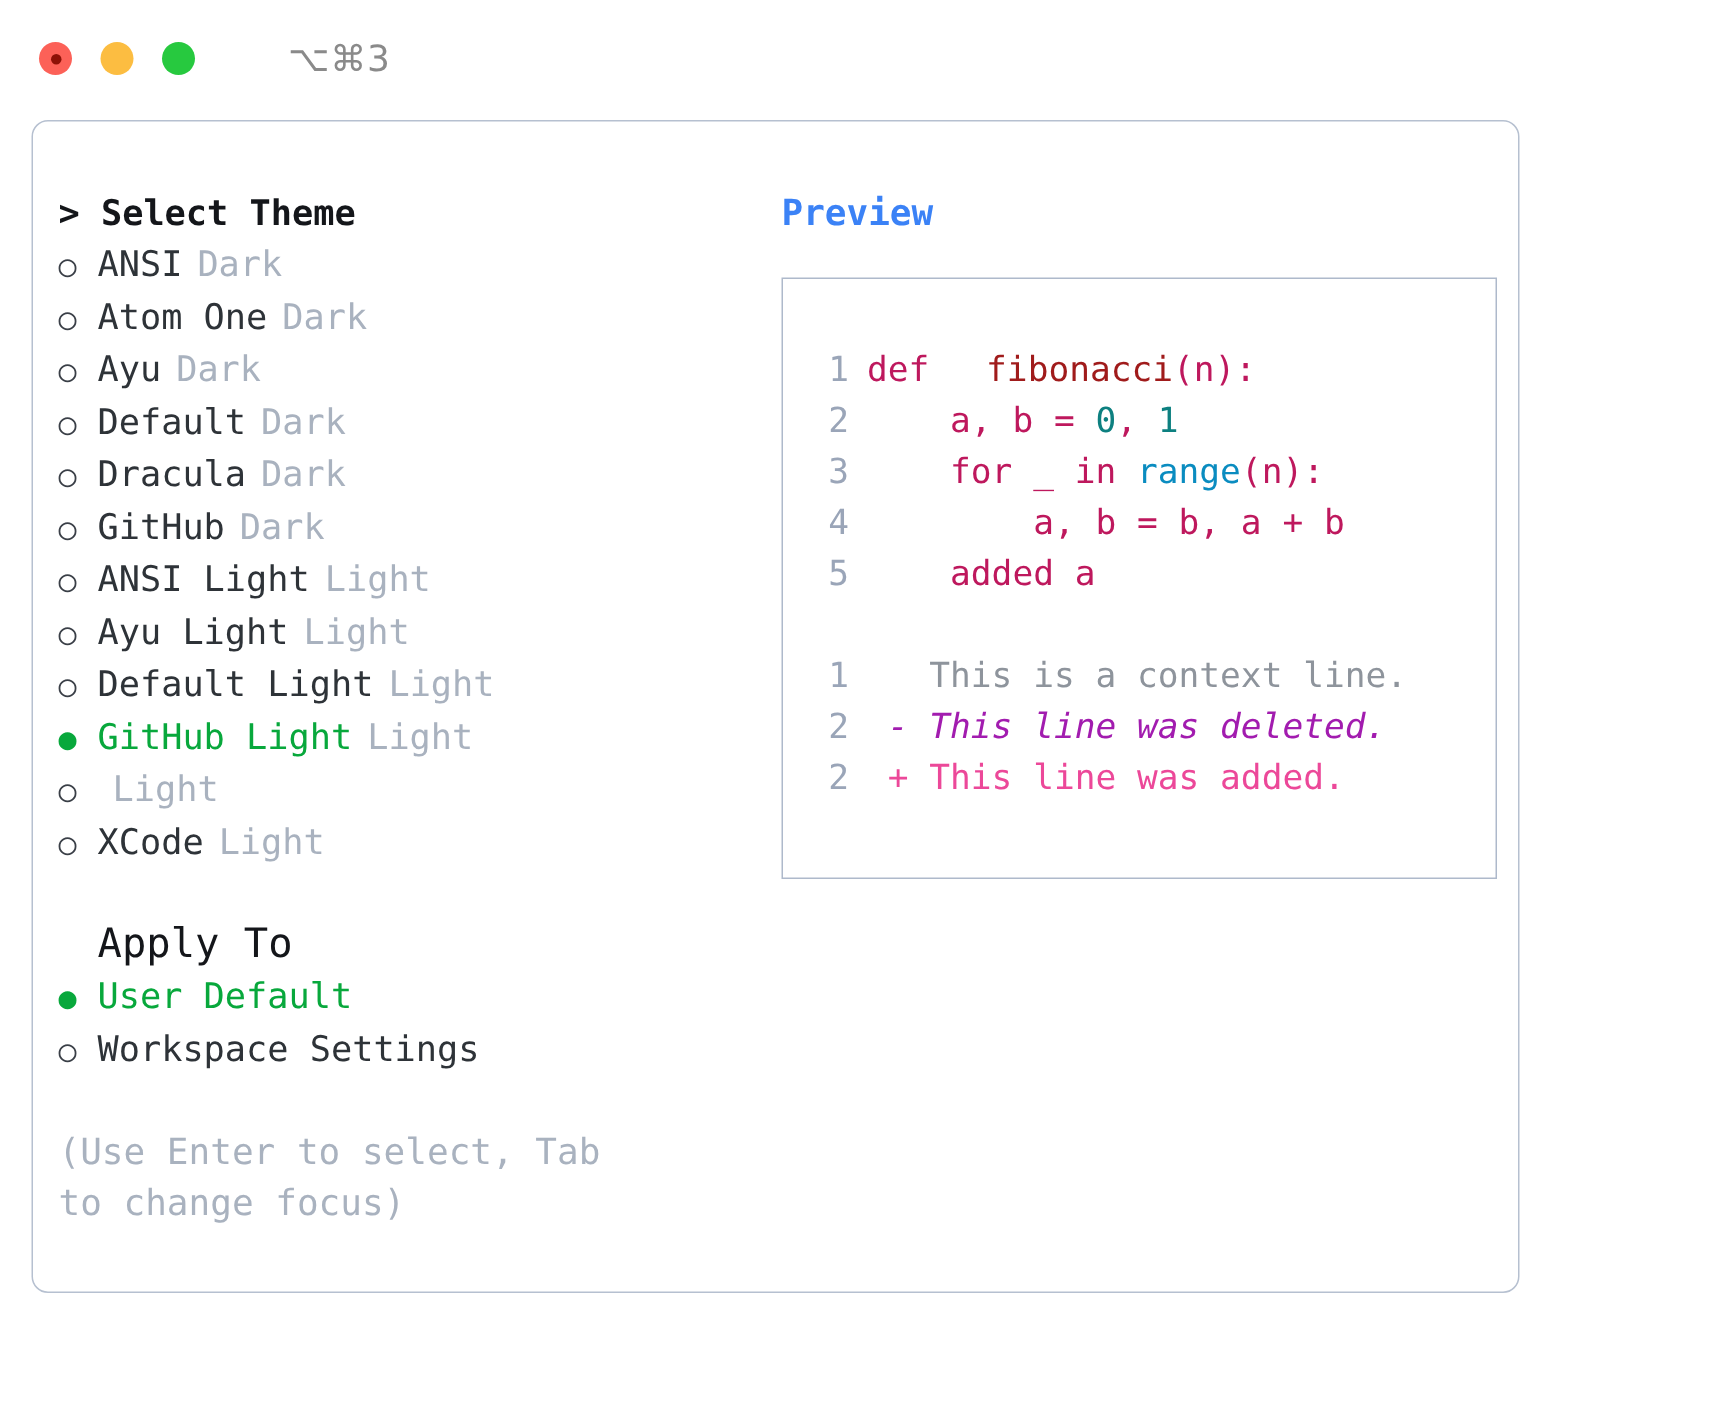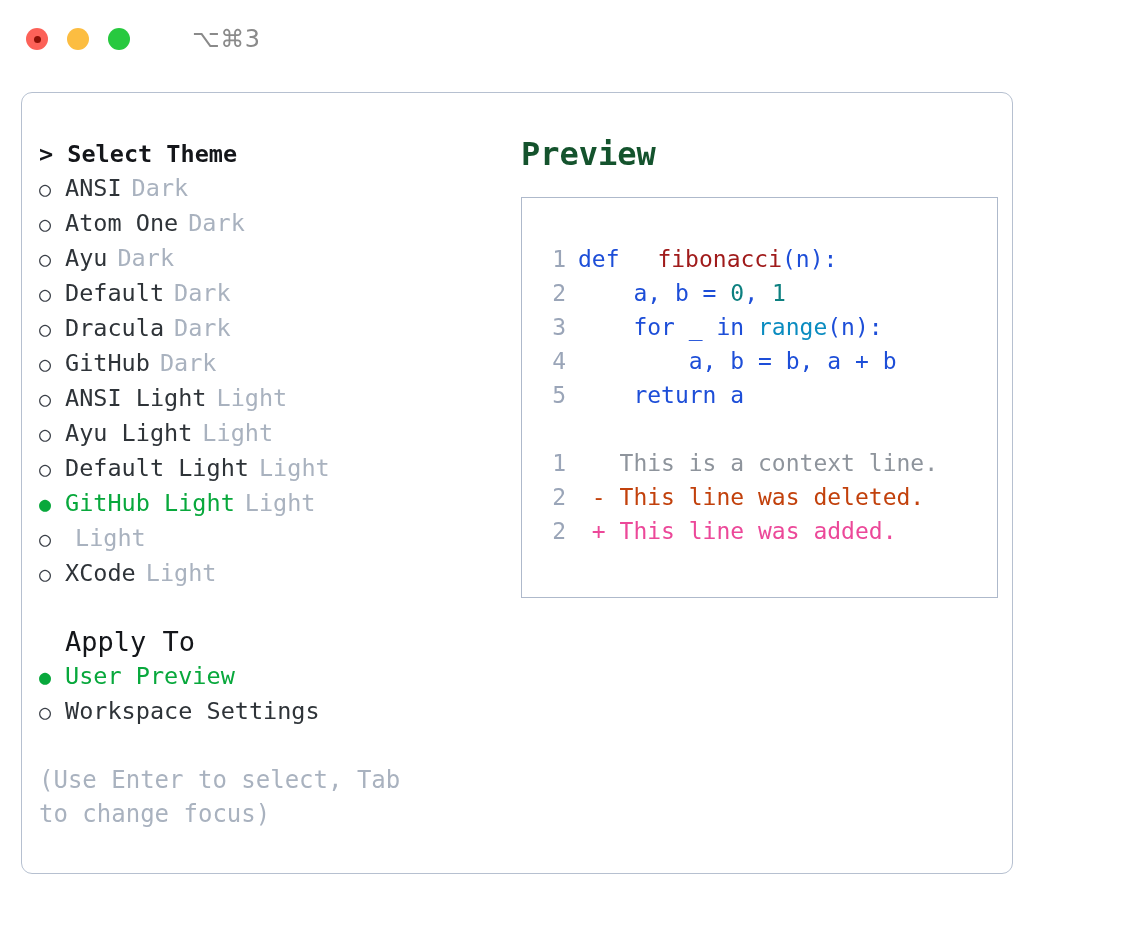--- a/index.html
+++ b/index.html
@@ -63,21 +63,21 @@
     font-size: 24px;
     color: #8a8a8a;
     letter-spacing: 0.5px;
     font-family: "DejaVu Sans", "Liberation Sans", sans-serif;
   }
 
   
   .panel {
     position: absolute;
     left: 21px;
-    top: 92px;
+    top: 80px;
     width: 992px;
     height: 782px;
     border: 1.5px solid #b6c0d0;
     border-radius: 11px;
     box-sizing: border-box;
     background: #ffffff;
   }
 
   .panel-inner {
     display: flex;
@@ -142,23 +142,23 @@
   }
 
   
   .right-col {
     margin-left: 20px;
     flex: none;
     width: 480px;
   }
 
   .preview-title {
-    font-size: 32px;
+    font-size: 24px;
     font-weight: bold;
-    color: #14532d;
+    color: #3b82f6;
     line-height: 34px;
     white-space: pre;
   }
 
   .preview-box {
     margin-top: 26px;
     width: 477px;
     height: 401px;
     border: 1.5px solid #aeb9cb;
     box-sizing: border-box;
@@ -172,30 +172,30 @@
     line-height: 34px;
     white-space: pre;
   }
   .ln {
     width: 26px;
     flex: none;
     text-align: right;
     color: #9aa5b8;
     margin-right: 12px;
   }
-  .code-text { color: #1d4ed8; }
+  .code-text { color: #be185d; }
 
   .tok-fn   { color: #a01b1b; margin-left: 24px; }
   .tok-num  { color: #0d8080; }
   .tok-call { color: #0a8cc0; }
 
   .diff-gap { height: 34px; }
 
   .diff-ctx { color: #8e949c; }
-  .diff-del { color: #c2410c; }
+  .diff-del { color: #a21caf; font-style: italic; }
   .diff-add { color: #ec4899; text-align: center; }
 </style>
 </head>
 <body>
 
 <div class="window">
 
   <div class="titlebar">
     <div class="dots">
       <span class="dot dot-red"></span>
@@ -222,36 +222,36 @@
             <div class="opt-row"><span class="marker">○</span><span class="opt-label">Default Light</span><span class="opt-tag">Light</span></div>
             <div class="opt-row"><span class="marker sel">●</span><span class="opt-label sel">GitHub Light</span><span class="opt-tag">Light</span></div>
             <div class="opt-row"><span class="marker">○</span><span class="opt-tag">Light</span></div>
             <div class="opt-row"><span class="marker">○</span><span class="opt-label">XCode</span><span class="opt-tag">Light</span></div>
           </div>
 
         <div class="spacer-sm"></div>
 
         <div class="apply-title">Apply To</div>
         <div id="apply-list">
-            <div class="opt-row"><span class="marker sel">●</span><span class="opt-label sel">User Preview</span></div>
+            <div class="opt-row"><span class="marker sel">●</span><span class="opt-label sel">User Default</span></div>
             <div class="opt-row"><span class="marker">○</span><span class="opt-label">Workspace Settings</span></div>
           </div>
 
         <div class="hint">(Use Enter to select, Tab to change focus)</div>
       </div>
 
       <div class="right-col">
         <div class="preview-title">Preview</div>
         <div class="preview-box">
           <div id="code-block">
               <div class="code-line"><span class="ln">1</span><span><span class="code-text">def </span><span class="tok-fn">fibonacci</span><span class="code-text">(n):</span></span></div>
               <div class="code-line"><span class="ln">2</span><span><span class="code-text">    a, b = </span><span class="tok-num">0</span><span class="code-text">, </span><span class="tok-num">1</span></span></div>
               <div class="code-line"><span class="ln">3</span><span><span class="code-text">    for _ in </span><span class="tok-call">range</span><span class="code-text">(n):</span></span></div>
               <div class="code-line"><span class="ln">4</span><span><span class="code-text">        a, b = b, a + b</span></span></div>
-              <div class="code-line"><span class="ln">5</span><span><span class="code-text">    return a</span></span></div>
+              <div class="code-line"><span class="ln">5</span><span><span class="code-text">    added a</span></span></div>
             </div>
           <div class="diff-gap"></div>
           <div id="diff-block">
               <div class="code-line"><span class="ln">1</span><span class="diff-ctx">   This is a context line.</span></div>
               <div class="code-line"><span class="ln">2</span><span class="diff-del"> - This line was deleted.</span></div>
               <div class="code-line"><span class="ln">2</span><span class="diff-add"> + This line was added.</span></div>
             </div>
         </div>
       </div>
 

